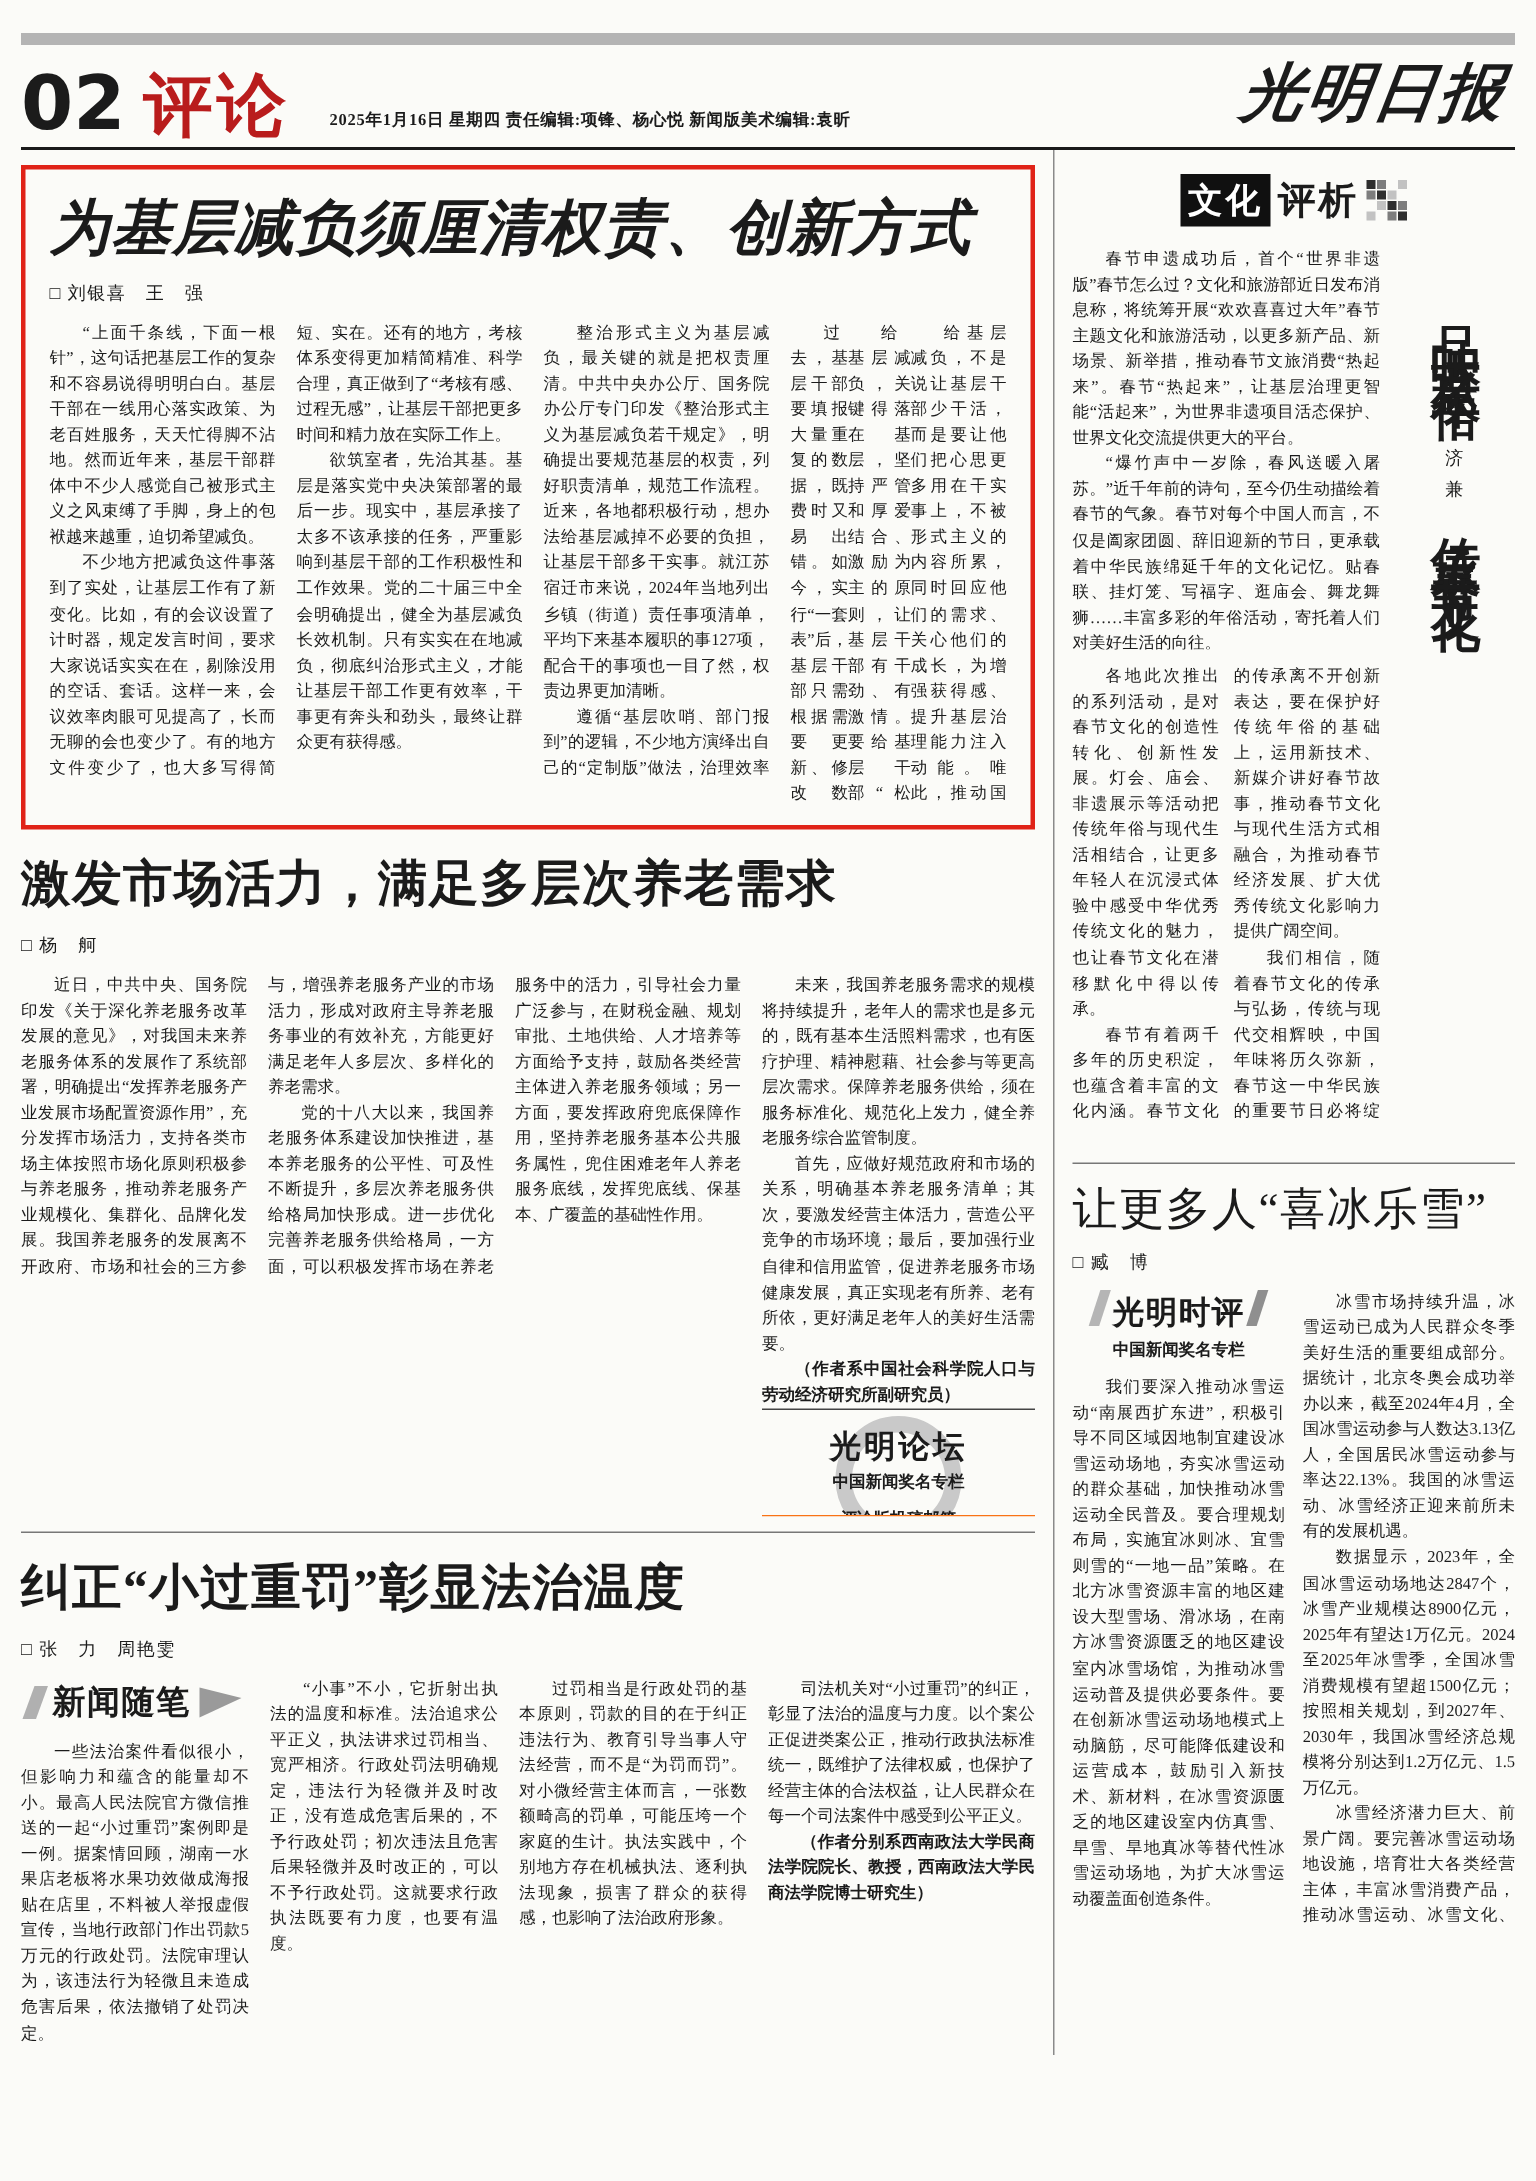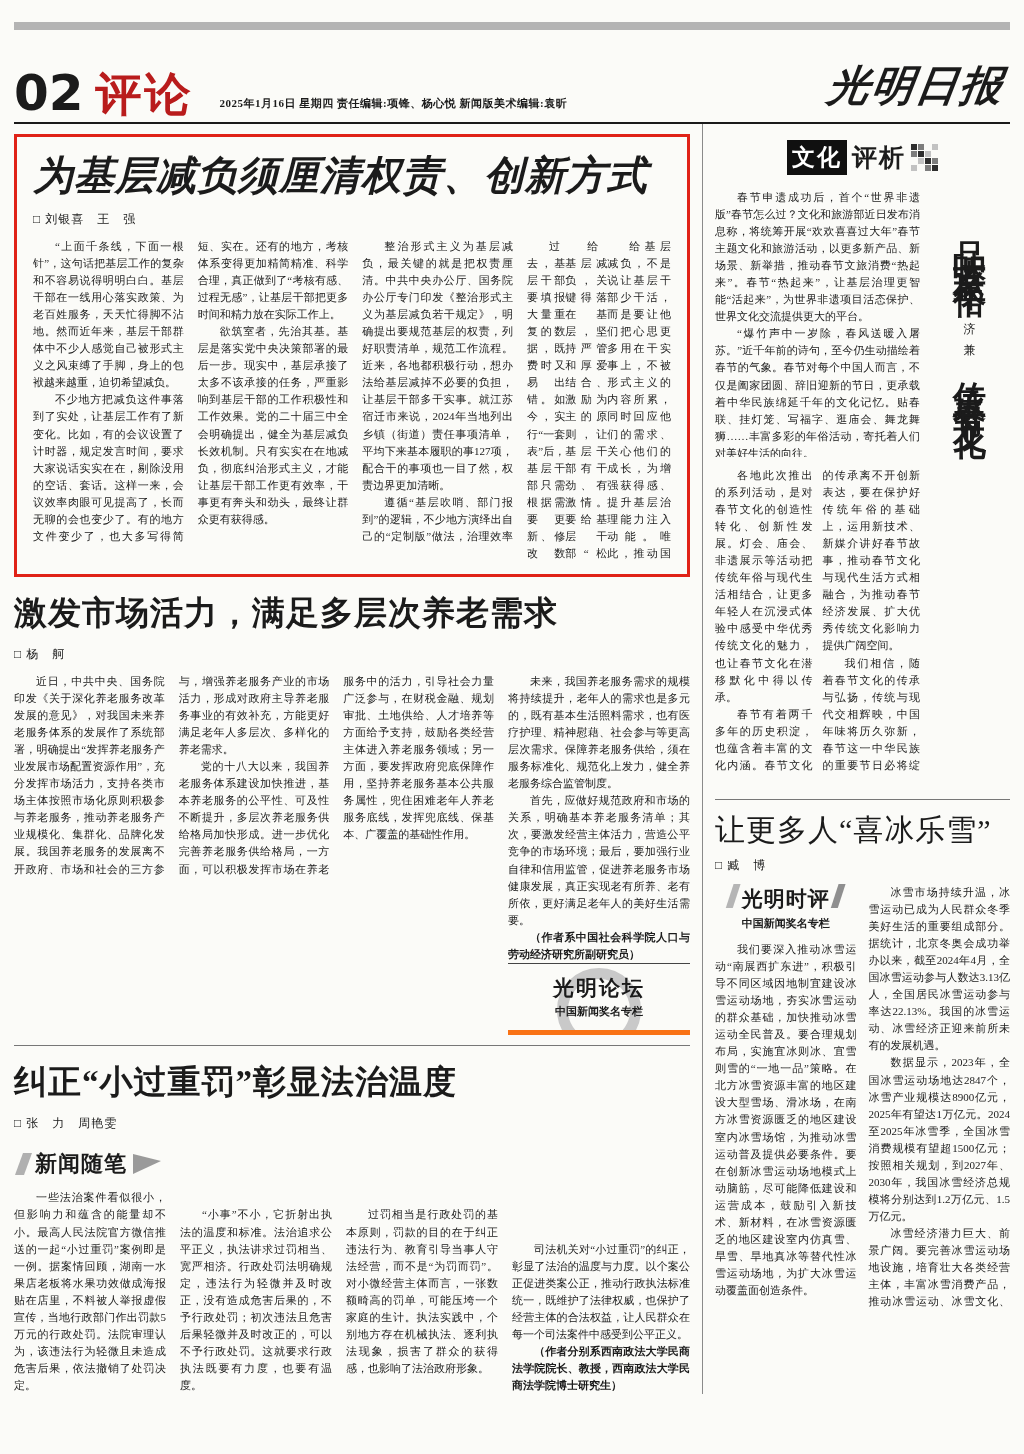--- a/index.html
+++ b/index.html
@@ -4,21 +4,21 @@
 <style>
   html,body{margin:0;padding:0;}
   body{
     width:1024px;height:1454px;overflow:hidden;position:relative;
     background:#fbfbf8;color:#1b1b1b;
     font-family:"Liberation Serif","DejaVu Serif",serif;
   }
   .page{padding:0 14px;}
   
   .topbar{height:8px;background:#b4b4b4;margin-top:22px;}
-  .header{display:flex;align-items:flex-end;padding:4px 0 8px;border-bottom:2px solid #1a1a1a;margin-top:24px;}
+  .header{display:flex;align-items:flex-end;padding:4px 0 8px;border-bottom:2px solid #1a1a1a;}
   .pageno{font-family:"DejaVu Sans","Liberation Sans",sans-serif;font-size:50px;font-weight:800;line-height:.85;}
   .section-name{font-family:"DejaVu Sans","Liberation Sans",sans-serif;font-size:46px;font-weight:900;color:#b91c1c;margin-left:12px;line-height:.85;letter-spacing:3px;}
   .dateline{font-size:11px;font-weight:700;margin-left:26px;padding-bottom:3px;letter-spacing:.5px;}
   .masthead{margin-left:auto;font-size:42px;font-weight:700;font-style:italic;font-family:"DejaVu Serif",serif;transform:skewX(-8deg);letter-spacing:2px;padding-right:6px;}
   
   .main{display:flex;align-items:stretch;}
   .left-col{width:676px;flex:none;}
   .right-col{flex:1;border-left:1px solid #8a8a8a;margin-left:12px;padding-left:12px;min-width:0;}
   
   p.art{font-size:11px;line-height:1.55;text-align:justify;text-indent:2em;margin:0;}
@@ -30,27 +30,27 @@
   .feature h1{font-size:40px;font-weight:900;margin:4px 0 12px;letter-spacing:1px;line-height:1.15;font-style:italic;}
   .feature-body{display:flex;gap:14px;height:322px;overflow:hidden;}
   .fb-left{width:480px;flex:none;column-count:3;column-gap:14px;height:100%;overflow:hidden;}
   .fb-right{flex:1;display:flex;flex-direction:row;overflow:hidden;}
   
   section.story{margin-top:14px;}
   .story h2{font-size:33px;font-weight:900;margin:4px 0 10px;letter-spacing:1px;}
   .s2-body{display:flex;gap:14px;height:362px;overflow:hidden;}
   .s2-left{width:480px;flex:none;column-count:3;column-gap:14px;overflow:hidden;}
   .s2-right{flex:1;display:flex;flex-direction:column;overflow:hidden;}
-  .forum-box{margin-top:auto;border-top:1px solid #444;border-bottom:5px solid #f97316;padding:10px 0 8px;text-align:center;position:relative;overflow:hidden;}
+  .forum-box{margin-top:auto;border-top:1px solid #444;border-bottom:1px solid #f97316;padding:10px 0 8px;text-align:center;position:relative;overflow:hidden;}
   .forum-ring{position:absolute;left:50%;top:4px;transform:translateX(-50%);width:62px;height:62px;border-radius:50%;border:11px solid #c9c9c9;z-index:0;}
   .forum-title{position:relative;z-index:1;font-size:21px;font-weight:900;font-family:"DejaVu Sans","Liberation Sans",sans-serif;letter-spacing:2px;}
   .forum-sub{position:relative;z-index:1;font-size:11px;font-weight:700;margin-top:2px;}
   .forum-note{position:relative;z-index:1;font-size:11px;font-weight:700;margin-top:10px;}
   
-  .s3-body{display:flex;gap:14px;height:252px;overflow:hidden;align-items:flex-end;}
+  .s3-body{display:flex;gap:14px;height:252px;overflow:hidden;}
   .s3-col1{width:152px;flex:none;overflow:hidden;}
   .s3-mid{width:318px;flex:none;column-count:2;column-gap:14px;overflow:hidden;}
   .s3-col4{flex:1;overflow:hidden;}
   .suibi{text-align:center;margin:2px 0 10px;white-space:nowrap;}
   .suibi-bar{display:inline-block;width:9px;height:22px;background:#b0b0b0;transform:skewX(-20deg);margin-right:7px;vertical-align:middle;}
   .suibi-title{display:inline-block;font-size:22px;font-weight:900;font-family:"DejaVu Sans","Liberation Sans",sans-serif;vertical-align:middle;letter-spacing:1px;}
   .plane{display:inline-block;width:0;height:0;border-style:solid;border-width:7px 0 13px 28px;border-color:transparent transparent transparent #9a9a9a;vertical-align:middle;margin-left:6px;}
   
   .tag-row{display:flex;justify-content:center;align-items:center;gap:5px;margin:16px 0 14px;}
   .tag-black{background:#101010;color:#fff;font-weight:900;font-size:23px;padding:2px 5px;letter-spacing:2px;font-family:"DejaVu Sans","Liberation Sans",sans-serif;}

